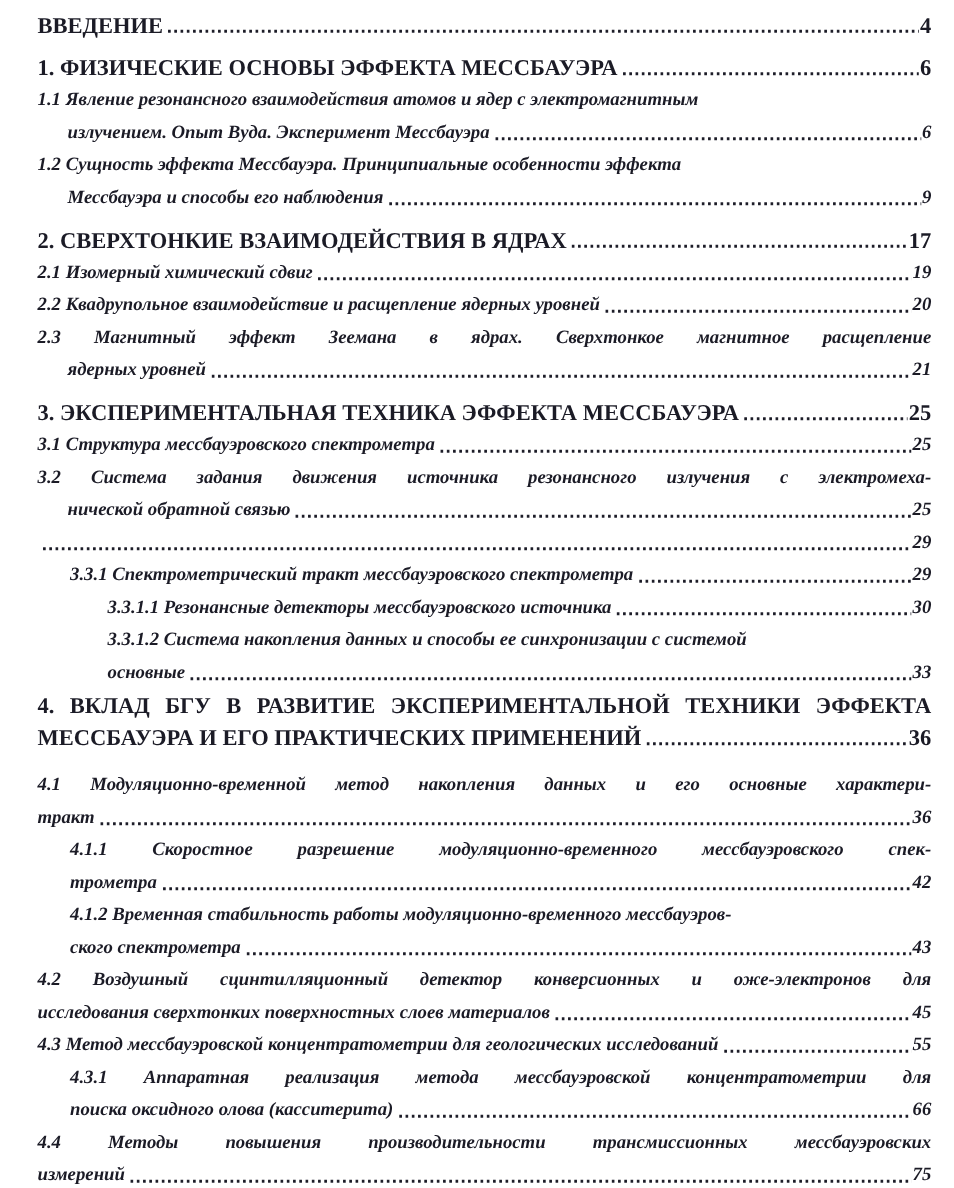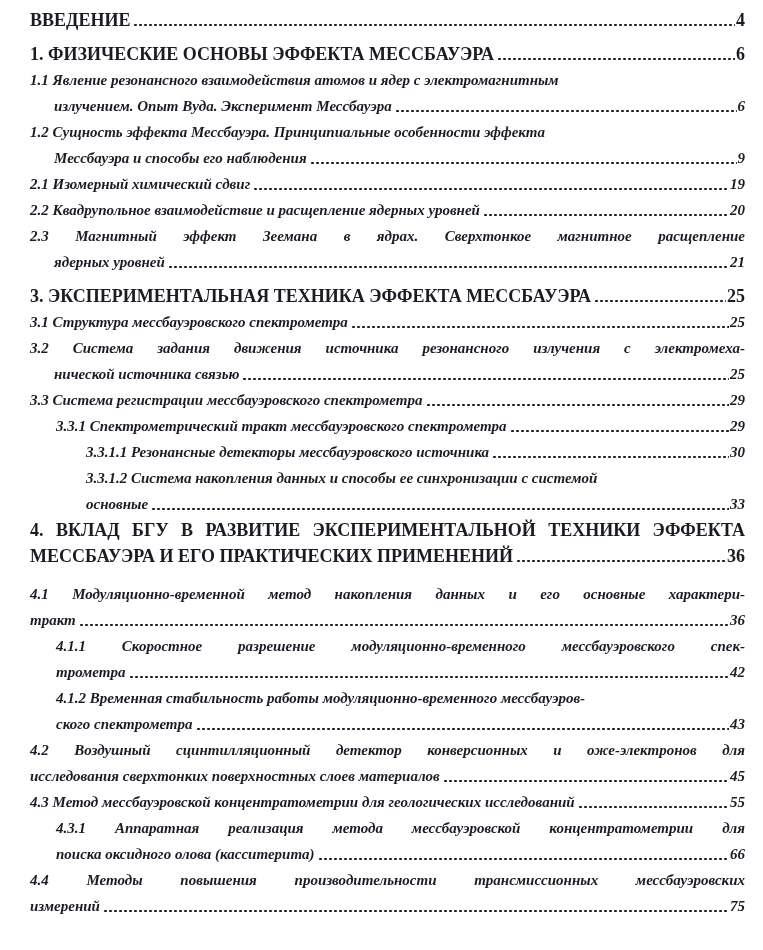--- a/index.html
+++ b/index.html
@@ -91,20 +91,27 @@
         </div>
       </div>
       <div class="entry lvl0 sub cont-hang">
         <div class="line"><span class="t">1.2 Сущность эффекта Мессбауэра. Принципиальные особенности эффекта</span></div>
         <div class="line cont last">
           <span class="t">Мессбауэра и способы его наблюдения</span>
           <span class="dots"></span>
           <span class="pg">9</span>
         </div>
       </div>
+      <div class="entry lvl0 caps cont-flush" style="margin-top: 8px;">
+        <div class="line last">
+          <span class="t">2. СВЕРХТОНКИЕ ВЗАИМОДЕЙСТВИЯ В ЯДРАХ</span>
+          <span class="dots"></span>
+          <span class="pg">17</span>
+        </div>
+      </div>
       <div class="entry lvl0 sub cont-hang">
         <div class="line last">
           <span class="t">2.1 Изомерный химический сдвиг</span>
           <span class="dots"></span>
           <span class="pg">19</span>
         </div>
       </div>
       <div class="entry lvl0 sub cont-hang">
         <div class="line last">
           <span class="t">2.2 Квадрупольное взаимодействие и расщепление ядерных уровней</span>
@@ -130,28 +137,27 @@
       <div class="entry lvl0 sub cont-hang">
         <div class="line last">
           <span class="t">3.1 Структура мессбауэровского спектрометра</span>
           <span class="dots"></span>
           <span class="pg">25</span>
         </div>
       </div>
       <div class="entry lvl0 sub cont-hang">
         <div class="line stretch"><span class="t">3.2 Система задания движения источника резонансного излучения с электромеха-</span></div>
         <div class="line cont last">
-          <span class="t">нической источника связью</span>
+          <span class="t">нической обратной связью</span>
           <span class="dots"></span>
           <span class="pg">25</span>
         </div>
       </div>
       <div class="entry lvl0 sub cont-hang">
         <div class="line last">
-          <span class="t">3.3 Система регистрации мессбауэровского спектрометра</span>
           <span class="dots"></span>
           <span class="pg">29</span>
         </div>
       </div>
       <div class="entry lvl1 sub cont-same">
         <div class="line last">
           <span class="t">3.3.1 Спектрометрический тракт мессбауэровского спектрометра</span>
           <span class="dots"></span>
           <span class="pg">29</span>
         </div>

